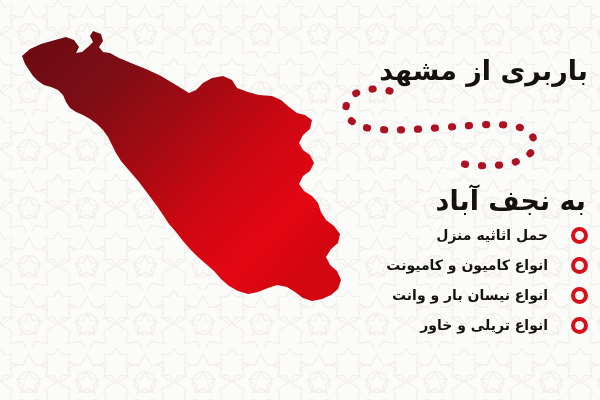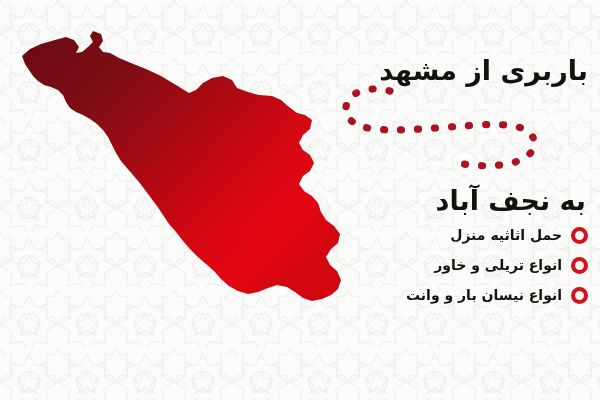--- a/index.html
+++ b/index.html
@@ -82,21 +82,21 @@
     direction: rtl;
     display: flex;
     flex-direction: column;
     gap: 8px;
   }
 
   .service-row {
     display: flex;
     flex-direction: row;
     align-items: center;
-    gap: 9px;
+    gap: 23px;
     height: 22px;
   }
 
   .bullet-ring {
     flex: 0 0 auto;
     width: 17px;
     height: 17px;
     border-radius: 50%;
     border: 4.5px solid #d71019;
     box-sizing: border-box;
@@ -178,26 +178,30 @@
 
   <div class="headline" id="headline-to">به نجف آباد</div>
 
   <div id="service-list">
 
     <div class="service-row">
       <span class="bullet-ring"></span>
       <span class="service-label">حمل اثاثیه منزل</span>
     </div>
 
+    <div class="service-row">
+      <span class="bullet-ring"></span>
+      <span class="service-label">انواع کامیون و کامیونت</span>
+    </div>
+
+    <div class="service-row">
+      <span class="bullet-ring"></span>
+      <span class="service-label">انواع نیسان بار و وانت</span>
+    </div>
 
     <div class="service-row">
       <span class="bullet-ring"></span>
       <span class="service-label">انواع تریلی و خاور</span>
     </div>
 
-    <div class="service-row">
-      <span class="bullet-ring"></span>
-      <span class="service-label">انواع نیسان بار و وانت</span>
-    </div>
-
   </div>
 
 </div>
 
 </body></html>

